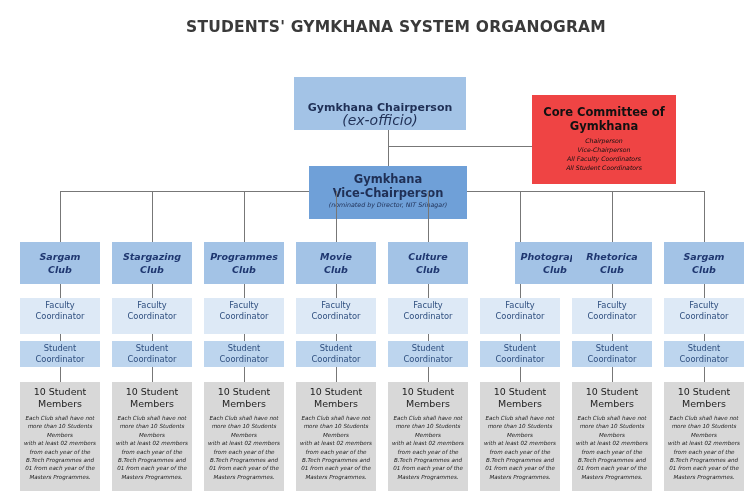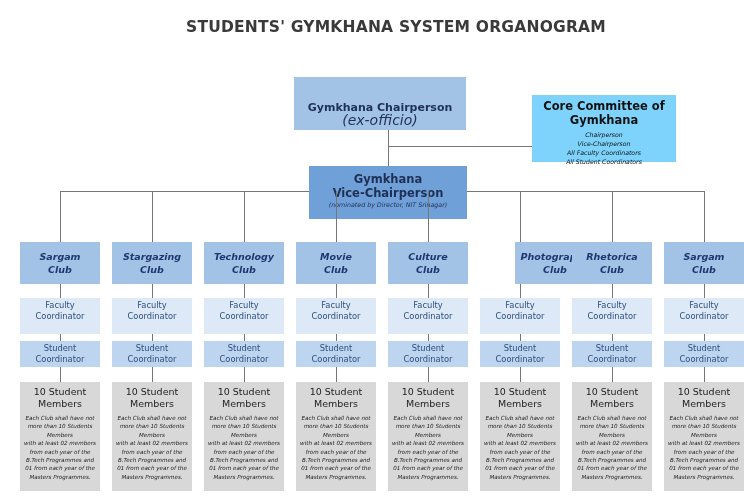--- a/index.html
+++ b/index.html
@@ -5,21 +5,21 @@
     html, body { margin:0; padding:0; }
     body { width:744px; height:500px; background:#ffffff; position:relative; overflow:hidden;
            font-family:"DejaVu Sans", "Liberation Sans", sans-serif; color:#1f2f55; }
     .title { position:absolute; left:0; top:18px; width:792px; text-align:center;
              font-size:15.5px; font-weight:bold; color:#3a3a3a; letter-spacing:0.2px; }
     .box { position:absolute; box-sizing:border-box; text-align:center; }
     .chair { left:294px; top:77px; width:172px; height:53px; background:#a3c3e6; padding-top:24px; }
     .chair .t1 { font-size:11px; font-weight:bold; color:#1f2f55; line-height:13px; }
     .chair .t2 { font-size:10.5px; color:#1f2f55; line-height:13px; }
     .chair .t3 { font-size:14px; font-style:italic; color:#1f2f55; line-height:12px; }
-    .core { left:532px; top:95px; width:144px; height:67px; background:#7dd3fc; padding-top:4px; color:#111; }
+    .core { left:532px; top:95px; width:144px; height:89px; background:#ef4444; padding-top:10px; color:#111; }
     .core .t1 { font-size:11.5px; font-weight:bold; line-height:14px; color:#111; }
     .core .sub { font-size:6.2px; font-style:italic; line-height:9px; color:#111; margin-top:3px; }
     .vice { left:309px; top:166px; width:158px; height:53px; background:#6fa0d8; padding-top:6px; }
     .vice .t1 { font-size:11.5px; font-weight:bold; line-height:14px; color:#1f2f55; }
     .vice .t2 { font-size:6.3px; font-style:italic; line-height:10px; color:#1f2f55; }
     .line { position:absolute; background:#777; }
     .club { width:80px; height:42px; background:#a3c3e6; top:242px; padding-top:8px;
             font-size:9.5px; font-weight:bold; font-style:italic; line-height:13px; color:#1f3770; }
     .fac { width:80px; height:36px; background:#dde9f6; top:298px; padding-top:2px;
            font-size:8.3px; line-height:11px; color:#2f4f7f; }
@@ -113,21 +113,21 @@
         <div>with at least 02 members</div>
         <div>from each year of the</div>
         <div>B.Tech Programmes and</div>
         <div>01 from each year of the</div>
         <div>Masters Programmes.</div>
       </div>
     </div>
     <div class="line" style="left: 244px; top: 191px; width: 1px; height: 51px;"></div>
     <div class="line" style="left: 244px; top: 284px; width: 1px; height: 98px;"></div>
     <div class="box club" style="left: 204px;">
-      <div>Technology</div>
+      <div>Programmes</div>
       <div>Club</div>
     </div>
     <div class="box fac" style="left: 204px;">
       <div>Faculty</div>
       <div>Coordinator</div>
     </div>
     <div class="box stu" style="left: 204px;">
       <div>Student</div>
       <div>Coordinator</div>
     </div>

